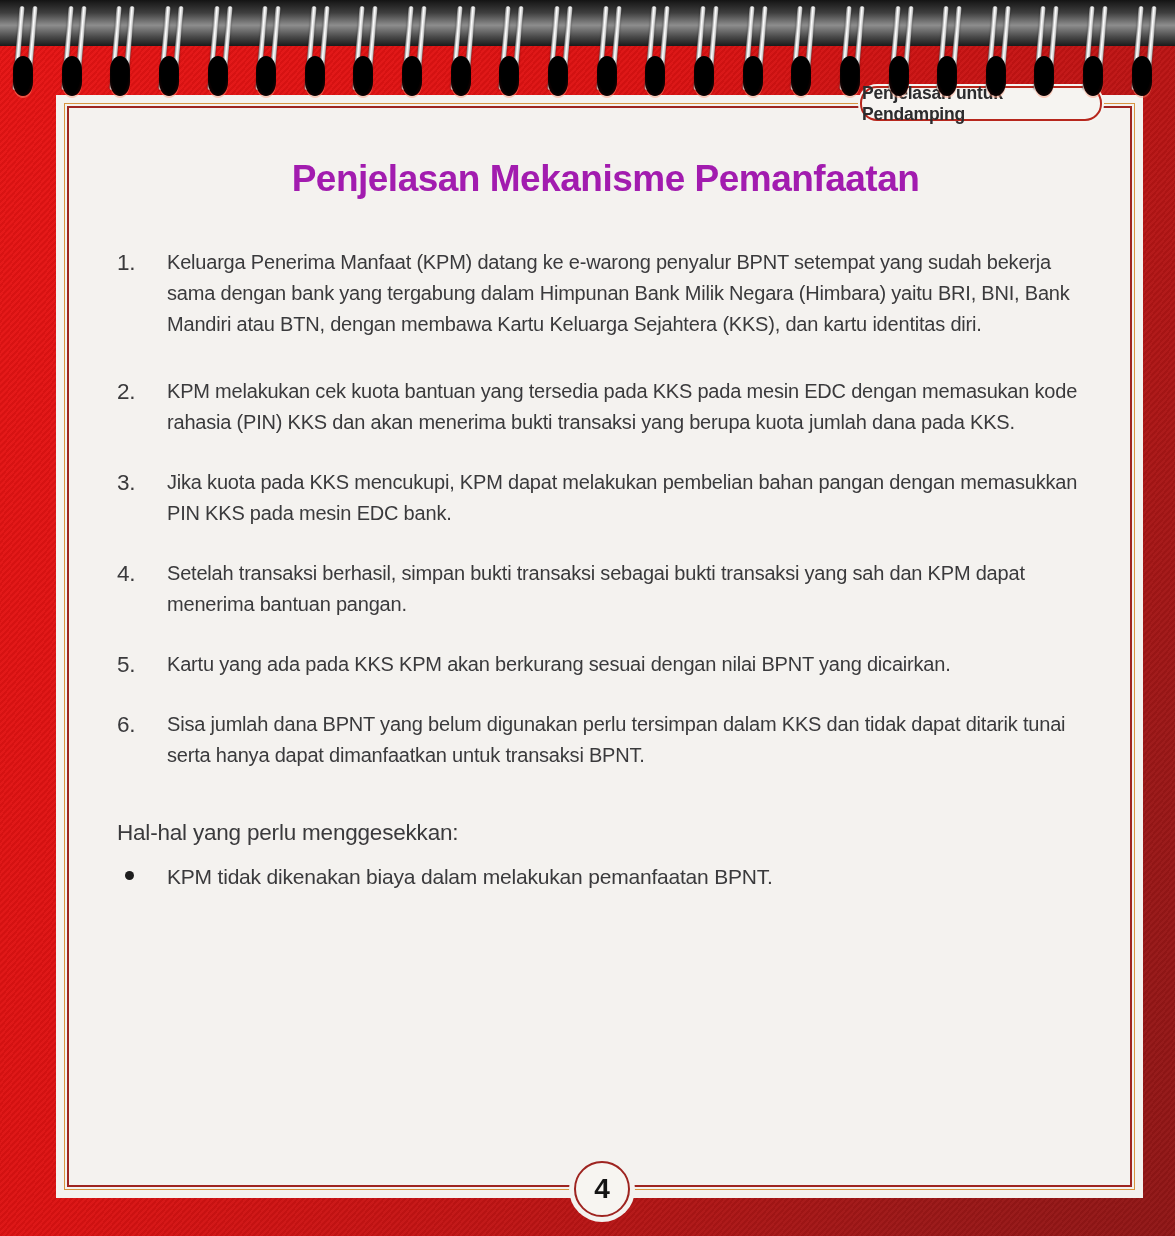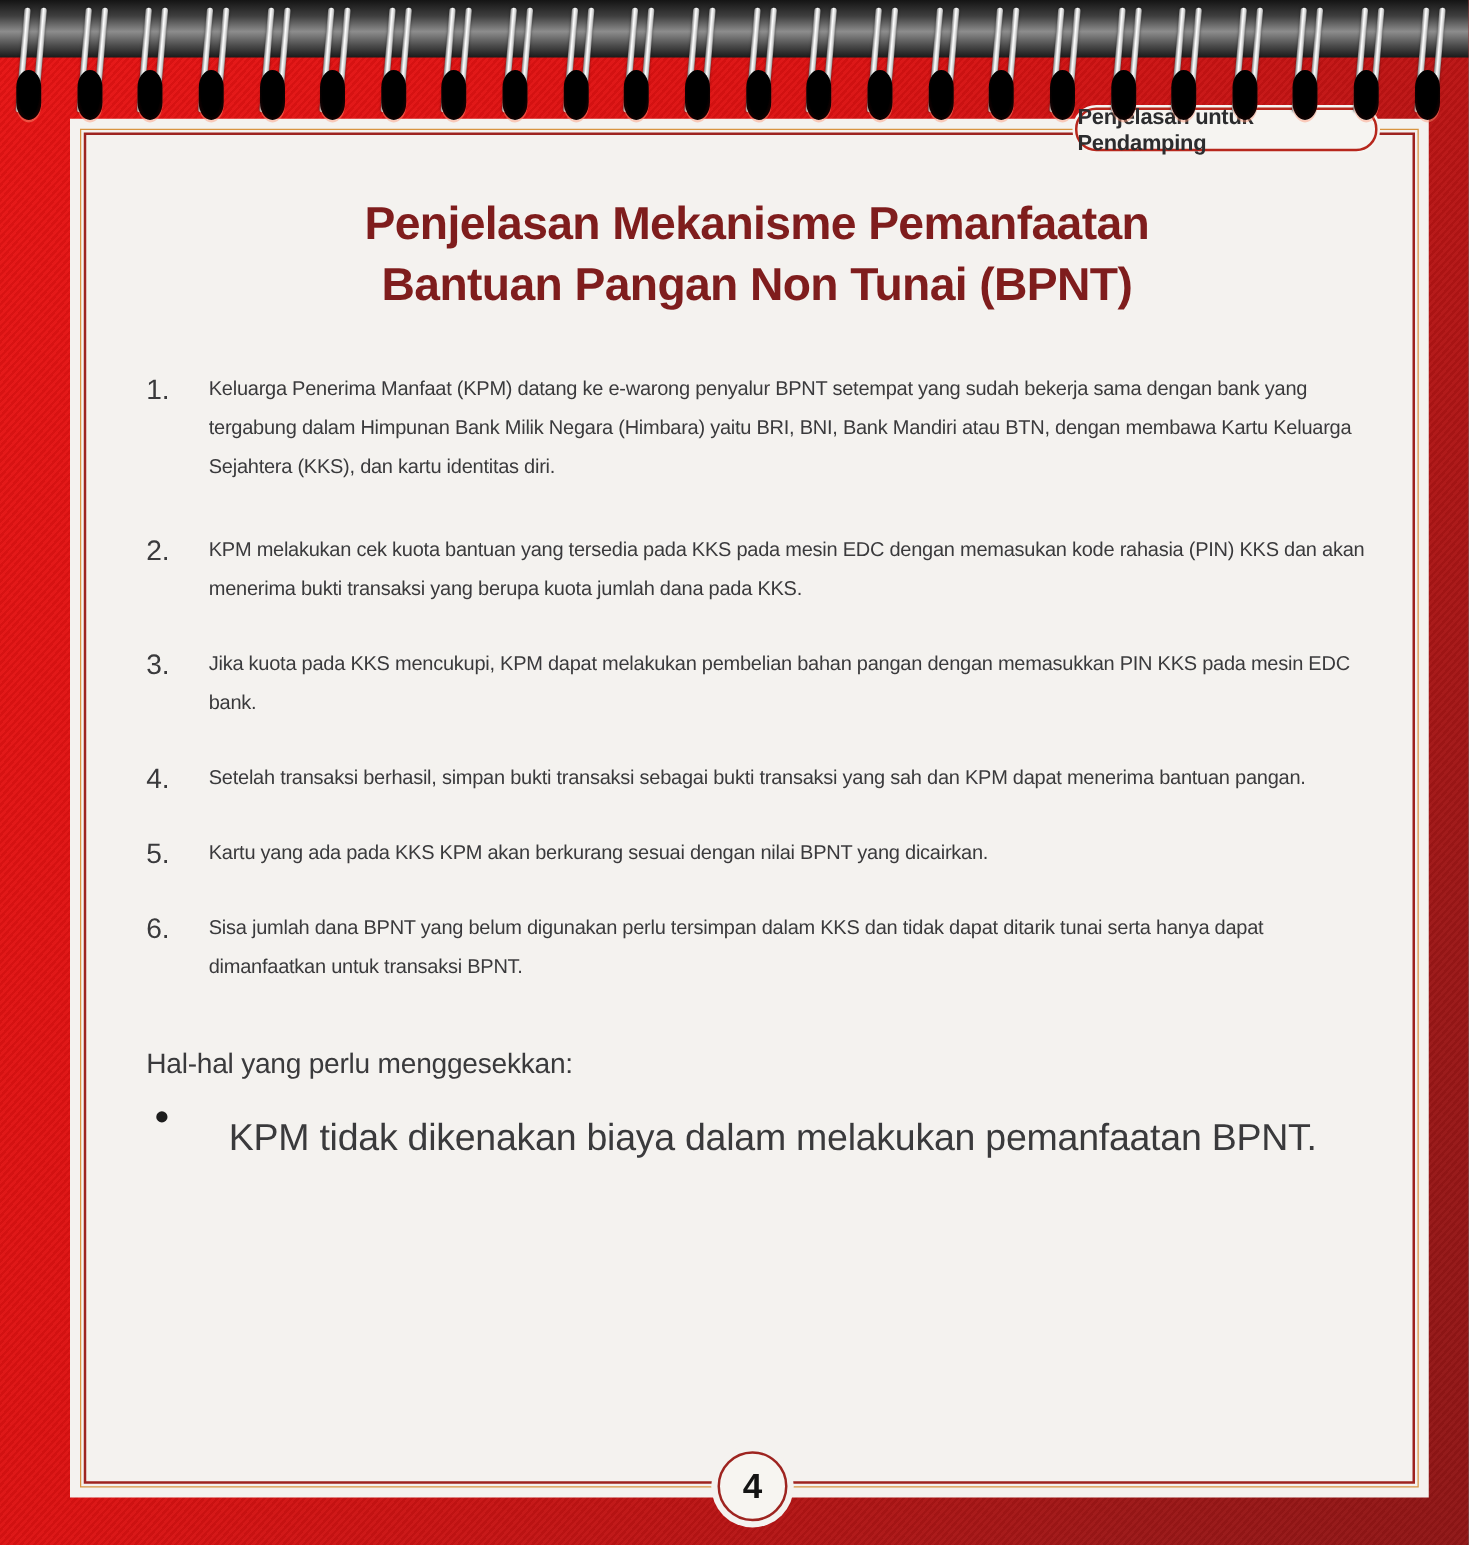--- a/index.html
+++ b/index.html
@@ -56,53 +56,53 @@
     position:absolute;left:2px;top:2px;right:2px;bottom:2px;
     border:2px solid #9e2420;            
     box-sizing:border-box;
     padding:0 36px 0 48px;
     overflow:hidden;
   }
 
   .title{
     margin:46px 0 0 0;
     text-align:center;
-    color:#7f1d1d;
+    color:#a21caf;
     font-size:37px;line-height:49px;
     font-weight:bold;letter-spacing:-0.5px;
   }
 
   .steps{list-style:none;margin:44px 0 0 0;padding:0;}
   .step{display:flex;margin:0 0 29px 0;}
   .step:first-child{margin-bottom:36px;}
   .num{
     flex:0 0 50px;
     font-size:22.5px;line-height:31px;color:#3a3a3c;letter-spacing:-0.2px;
   }
   .step-text{
     margin:0;max-width:934px;
-    font-size:16px;line-height:31px;color:#3a3a3c;letter-spacing:-0.2px;
+    font-size:20px;line-height:31px;color:#3a3a3c;letter-spacing:-0.2px;
   }
 
   .notes-heading{
     margin:46px 0 0 0;
     font-size:22.5px;line-height:31px;color:#3a3a3c;letter-spacing:-0.2px;
   }
   .bullets{list-style:none;margin:12px 0 0 0;padding:0;}
   .bullets li{display:flex;margin:0 0 12px 0;}
   .dot{
     flex:0 0 50px;position:relative;
   }
   .dot::before{
     content:"";position:absolute;left:8px;top:11px;
     width:9px;height:9px;border-radius:50%;background:#1d1d1d;
   }
   .bullet-text{
-    margin:16px;max-width:934px;
-    font-size:30px;line-height:34px;color:#3a3a3c;letter-spacing:-0.2px;
+    margin:0;max-width:934px;
+    font-size:21px;line-height:34px;color:#3a3a3c;letter-spacing:-0.2px;
   }
 
   
   .tab{
     position:absolute;left:804px;top:-9px;
     width:238px;height:31px;
     background:#f6f4f1;
     border:2.5px solid #b7271d;
     border-radius:17px;
     display:flex;align-items:center;justify-content:center;
@@ -257,21 +257,20 @@
         <span class="hole"></span>
       </div>
     </div>
 
   <div class="page">
     <div class="page-border">
       <div class="page-border-inner">
 
         <h1 class="title">
           <span>Penjelasan Mekanisme Pemanfaatan</span><br>
-          <span>Bantuan Pangan Non Tunai (BPNT)</span>
         </h1>
 
         <ol class="steps">
           <li class="step">
             <span class="num">1.</span>
             <p class="step-text">Keluarga Penerima Manfaat (KPM) datang ke e-warong penyalur BPNT setempat yang sudah bekerja sama dengan bank yang tergabung dalam Himpunan Bank Milik Negara (Himbara) yaitu BRI, BNI, Bank Mandiri atau BTN, dengan membawa Kartu Keluarga Sejahtera (KKS), dan kartu identitas diri.</p>
           </li>
           <li class="step">
             <span class="num">2.</span>
             <p class="step-text">KPM melakukan cek kuota bantuan yang tersedia pada KKS pada mesin EDC dengan memasukan kode rahasia (PIN) KKS dan akan menerima bukti transaksi yang berupa kuota jumlah dana pada KKS.</p>

